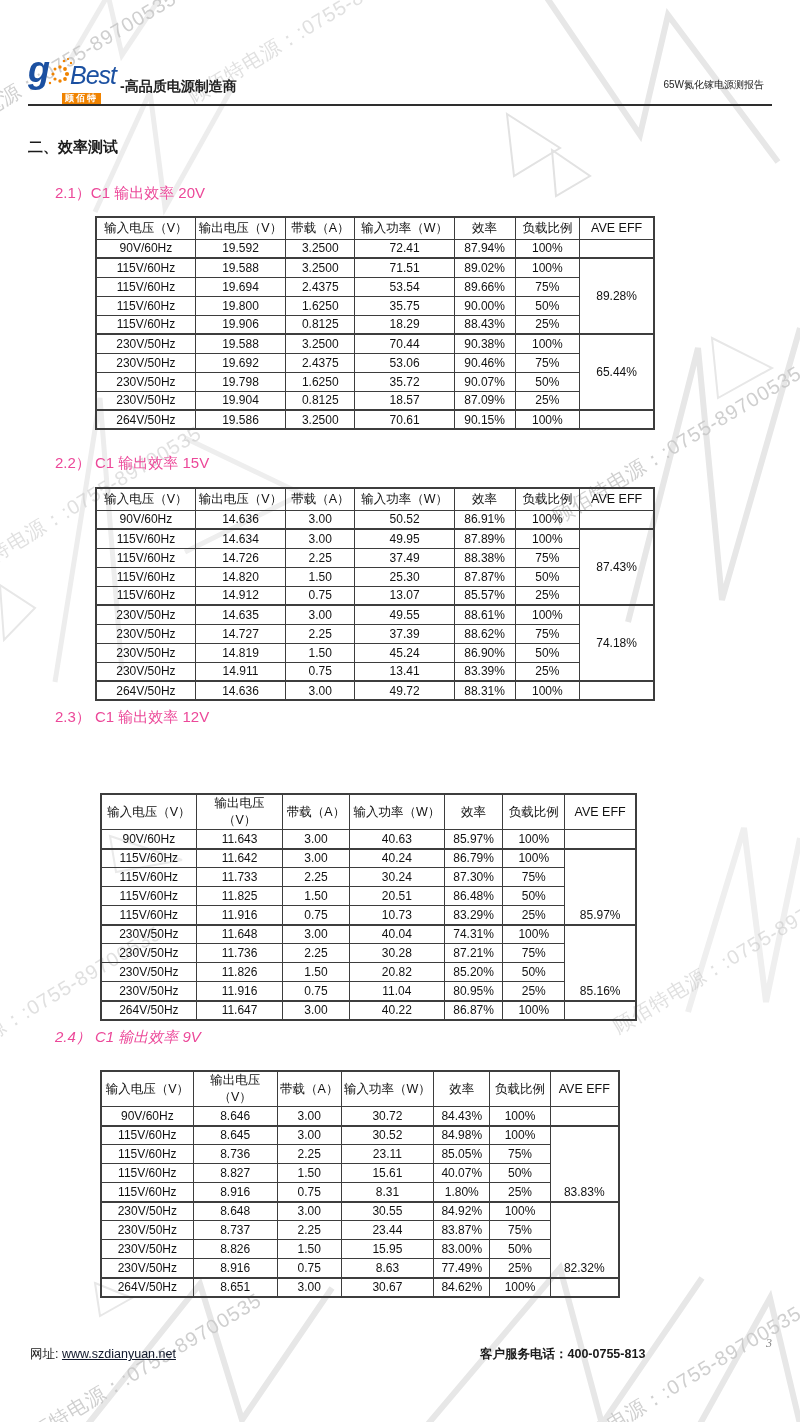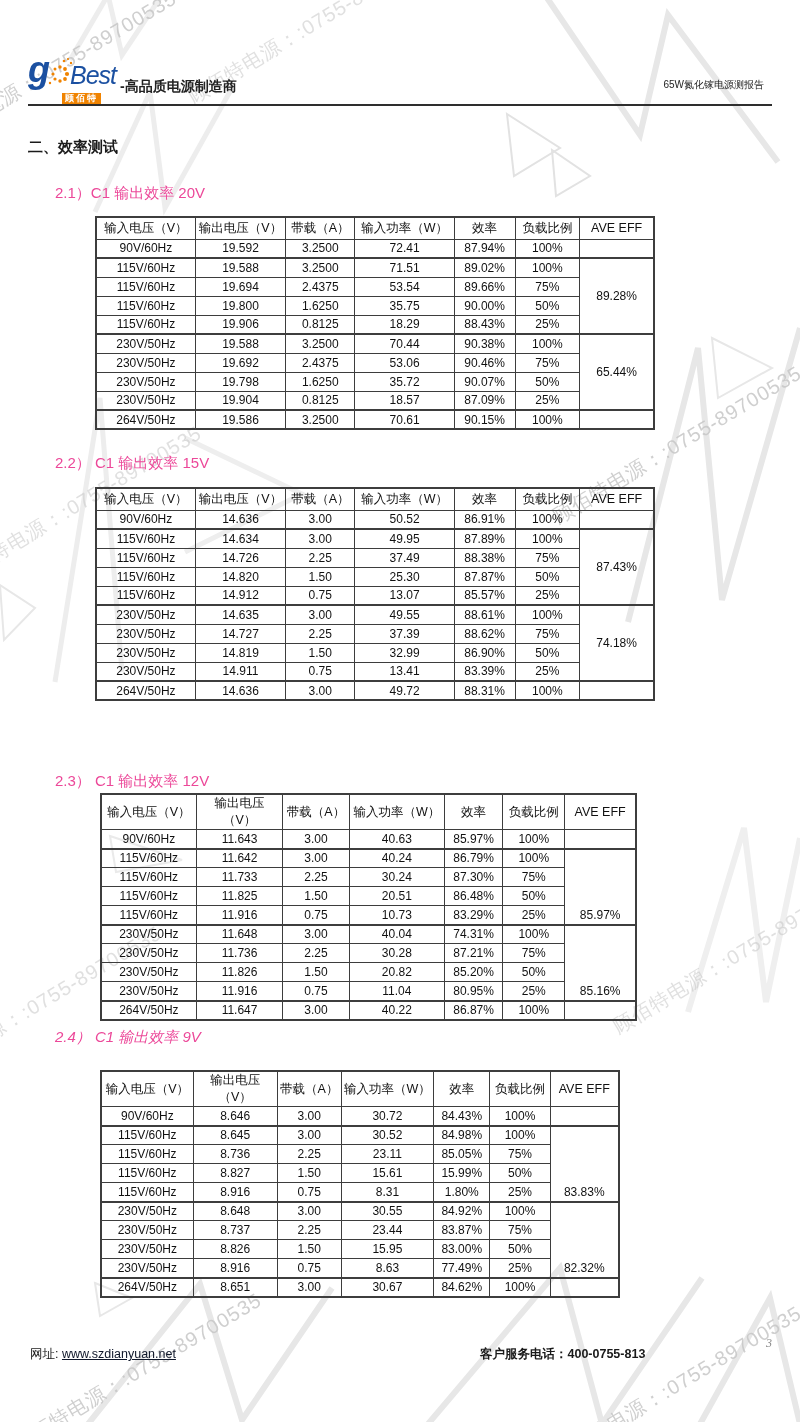--- a/index.html
+++ b/index.html
@@ -34,21 +34,21 @@
   .logo-best { font-size:25px; font-weight:normal; font-style:italic; color:#1b50a1; margin-left:-3px; letter-spacing:-1px; }
   .logo-sub { display:inline-block; margin:-7px 8px 0 34px; background:#f08300; color:#fff;
               font-size:9px; font-weight:bold; padding:1px 3px; letter-spacing:2px; }
   .tagline { position:absolute; left:92px; top:28px; font-size:14px; font-weight:bold; color:#222; }
   .report-title { position:absolute; right:8px; top:28px; font-size:10px; color:#222; }
   .header-rule { position:absolute; left:28px; top:104px; width:744px; height:0;
                  border-top:2px solid #2e2e2e; z-index:2; }
   
   .section-title { position:absolute; left:28px; top:138px; font-size:15px; font-weight:bold; z-index:2; }
   .caption { position:absolute; left:55px; font-size:15px; color:#ec4899; z-index:2; }
-  .cap1 { top:184px; } .cap2 { top:454px; } .cap3 { top:772px; } .cap4 { top:1028px;font-style:italic; }
+  .cap1 { top:184px; } .cap2 { top:454px; } .cap3 { top:708px; } .cap4 { top:1028px;font-style:italic; }
   table.eff { position:absolute; border-collapse:collapse; table-layout:fixed;
               font-size:12px; z-index:2; background:transparent; }
   .tb1 { left:95px;  top:216px;  width:560px; }
   .tb2 { left:95px;  top:487px;  width:560px; }
   .tb3 { left:100px; top:793px;  width:537px; }
   .tb4 { left:100px; top:1070px; width:520px; }
   table.eff th, table.eff td {
     border:1px solid #3d3d3d; text-align:center; vertical-align:middle;
     padding:0 2px; color:#111;
   }
@@ -321,21 +321,21 @@
           <td>14.727</td>
           <td>2.25</td>
           <td>37.39</td>
           <td>88.62%</td>
           <td>75%</td>
         </tr>
         <tr>
           <td>230V/50Hz</td>
           <td>14.819</td>
           <td>1.50</td>
-          <td>32.99</td>
+          <td>45.24</td>
           <td>86.90%</td>
           <td>50%</td>
         </tr>
         <tr>
           <td>230V/50Hz</td>
           <td>14.911</td>
           <td>0.75</td>
           <td>13.41</td>
           <td>83.39%</td>
           <td>25%</td>
@@ -509,21 +509,21 @@
           <td>2.25</td>
           <td>23.11</td>
           <td>85.05%</td>
           <td>75%</td>
         </tr>
         <tr>
           <td>115V/60Hz</td>
           <td>8.827</td>
           <td>1.50</td>
           <td>15.61</td>
-          <td>15.99%</td>
+          <td>40.07%</td>
           <td>50%</td>
         </tr>
         <tr>
           <td>115V/60Hz</td>
           <td>8.916</td>
           <td>0.75</td>
           <td>8.31</td>
           <td>1.80%</td>
           <td>25%</td>
         </tr>

